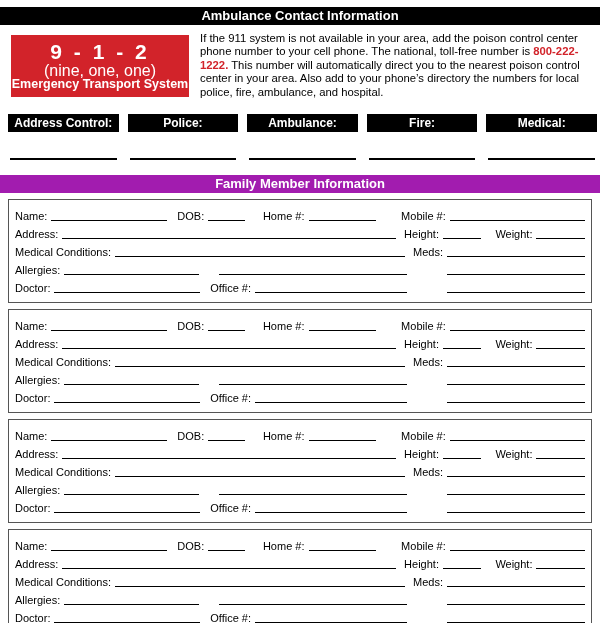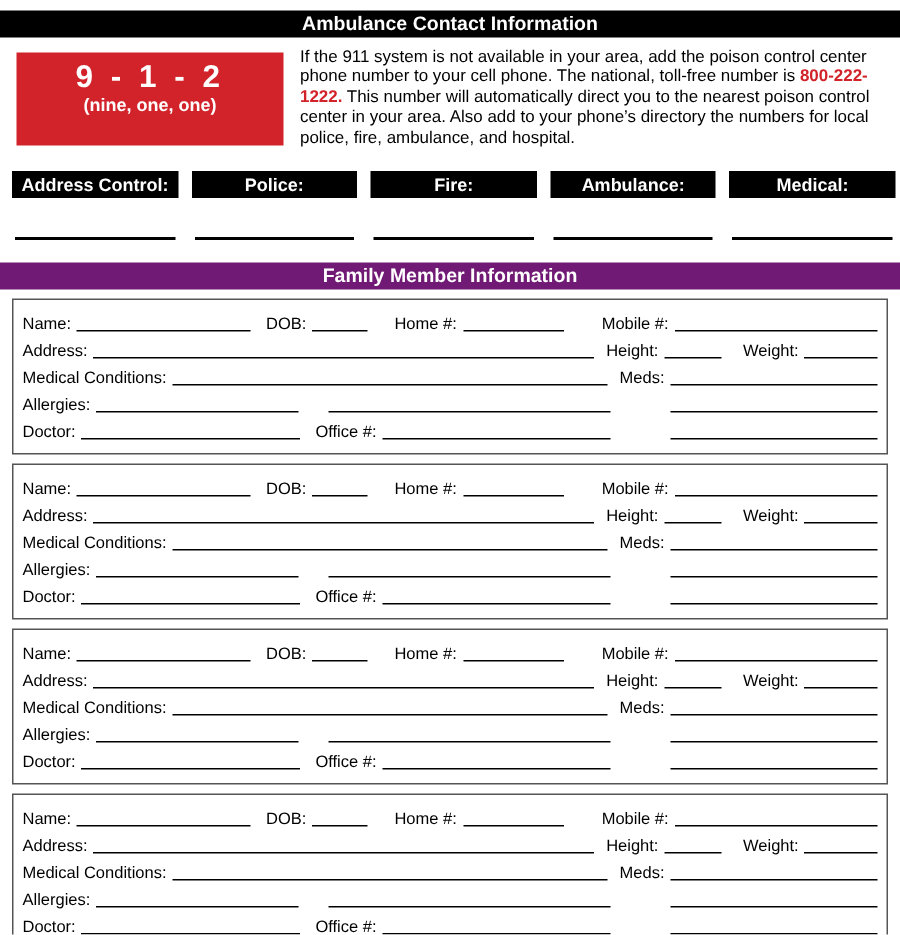--- a/index.html
+++ b/index.html
@@ -5,21 +5,21 @@
   * { margin:0; padding:0; box-sizing:border-box; }
   html,body { width:600px; height:623px; overflow:hidden; background:#fff;
     font-family:"Liberation Sans", sans-serif; color:#000; }
   .bar { background:#000; color:#fff; font-weight:bold; font-size:13px;
     height:18px; line-height:18px; text-align:center; }
   .topbar { margin-top:7px; }
   .intro { display:flex; margin:10px 8px 0 11px; }
   .ninebox { width:178px; height:62px; text-align:center; color:#fff;
     padding-top:5px; flex:0 0 178px; }
   .nine-num { font-size:21px; font-weight:bold; letter-spacing:3px; line-height:24px; }
-  .nine-words { font-size:12px; font-weight:bold; line-height:13px;text-align:center; }
+  .nine-words { font-size:16px; font-weight:normal; line-height:13px;text-align:center; }
   .nine-sub { font-size:12.5px; font-weight:bold; line-height:15px; }
   .intro-text { flex:1; margin-left:11px; margin-top:-3px; font-size:11.3px;
     line-height:13.4px; }
   .intro-text .phone { font-weight:bold; }
   .contact-grid { display:grid; grid-template-columns:repeat(5,1fr); gap:9px;
     margin:15px 3px 0 8px; }
   .contact-label { background:#000; color:#fff; font-weight:bold; font-size:12px;
     height:18px; line-height:18px; text-align:center; }
   .contact-lines { margin-top:26px; }
   .cline { border-bottom:2px solid #000; height:0; margin:0 2px; }
@@ -33,41 +33,42 @@
 </style>
 </head>
 <body>
 
 <div class="bar topbar" style="background: rgb(0, 0, 0);">Ambulance Contact Information</div>
 
 <div class="intro">
   <div class="ninebox accent-bg" style="background: rgb(210, 35, 42);">
     <div class="nine-num">9 - 1 - 2</div>
     <div class="nine-words">(nine, one, one)</div>
+    <div class="nine-sub">Emergency Transport System</div>
   </div>
   <div class="intro-text"><span>If the 911 system is not available in your area, add the poison control center phone number to your cell phone. The national, toll-free number is </span><span class="phone accent-fg" style="color: rgb(210, 35, 42);">800-222-1222.</span><span> This number will automatically direct you to the nearest poison control center in your area. Also add to your phone’s directory the numbers for local police, fire, ambulance, and hospital.</span></div>
 </div>
 
 <div class="contact-grid">
   <div class="contact-label">Address Control:</div>
   <div class="contact-label">Police:</div>
+  <div class="contact-label">Ambulance:</div>
   <div class="contact-label">Fire:</div>
-  <div class="contact-label">Ambulance:</div>
   <div class="contact-label">Medical:</div>
 </div>
 
 <div class="contact-grid contact-lines">
   <div class="cline"></div>
   <div class="cline"></div>
   <div class="cline"></div>
   <div class="cline"></div>
   <div class="cline"></div>
 </div>
 
-<div class="bar fam-bar" style="background: #701a75;">Family Member Information</div>
+<div class="bar fam-bar" style="background: #a21caf;">Family Member Information</div>
 
 <div id="members">
   <div class="member">
     <div class="frow">
       <span class="lbl">Name:</span>
       <div class="ln" style="flex:120 1 0"></div>
       <span class="lbl" style="margin-left:10px">DOB:</span>
       <div class="ln" style="flex:38 1 0"></div>
       <span class="lbl" style="margin-left:18px">Home #:</span>
       <div class="ln" style="flex:70 1 0"></div>

